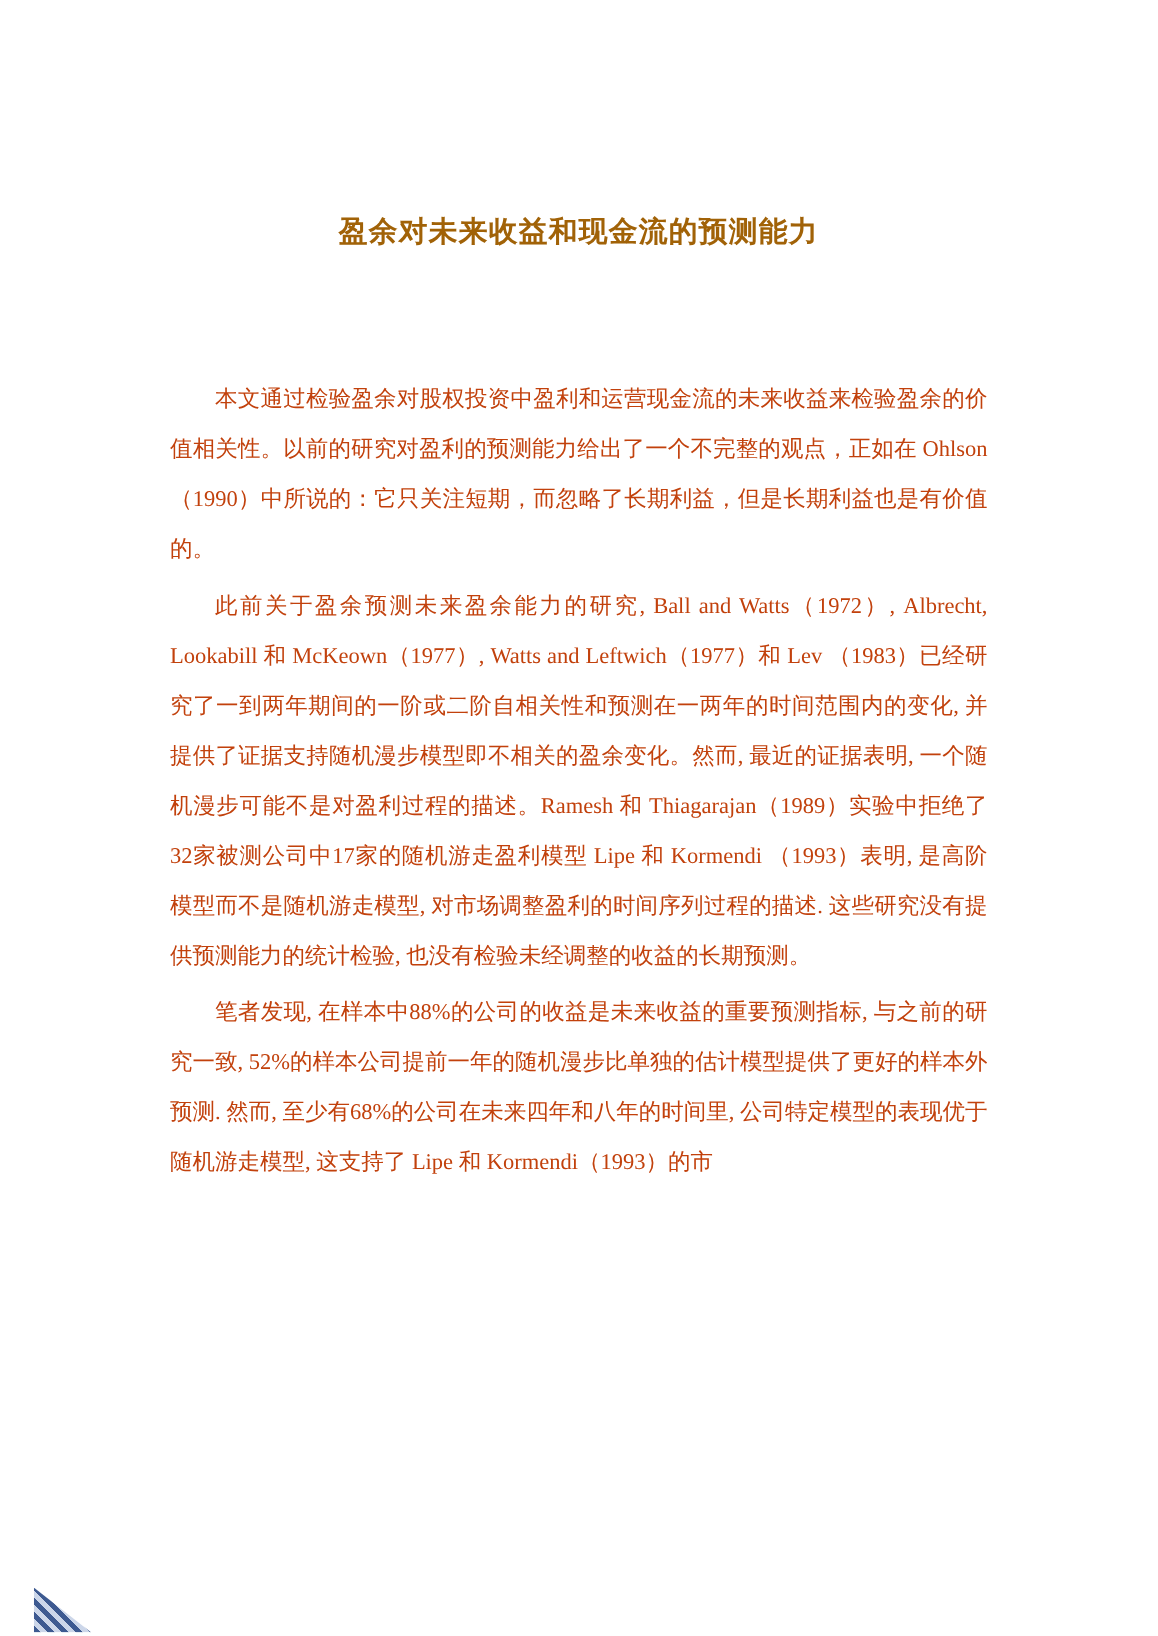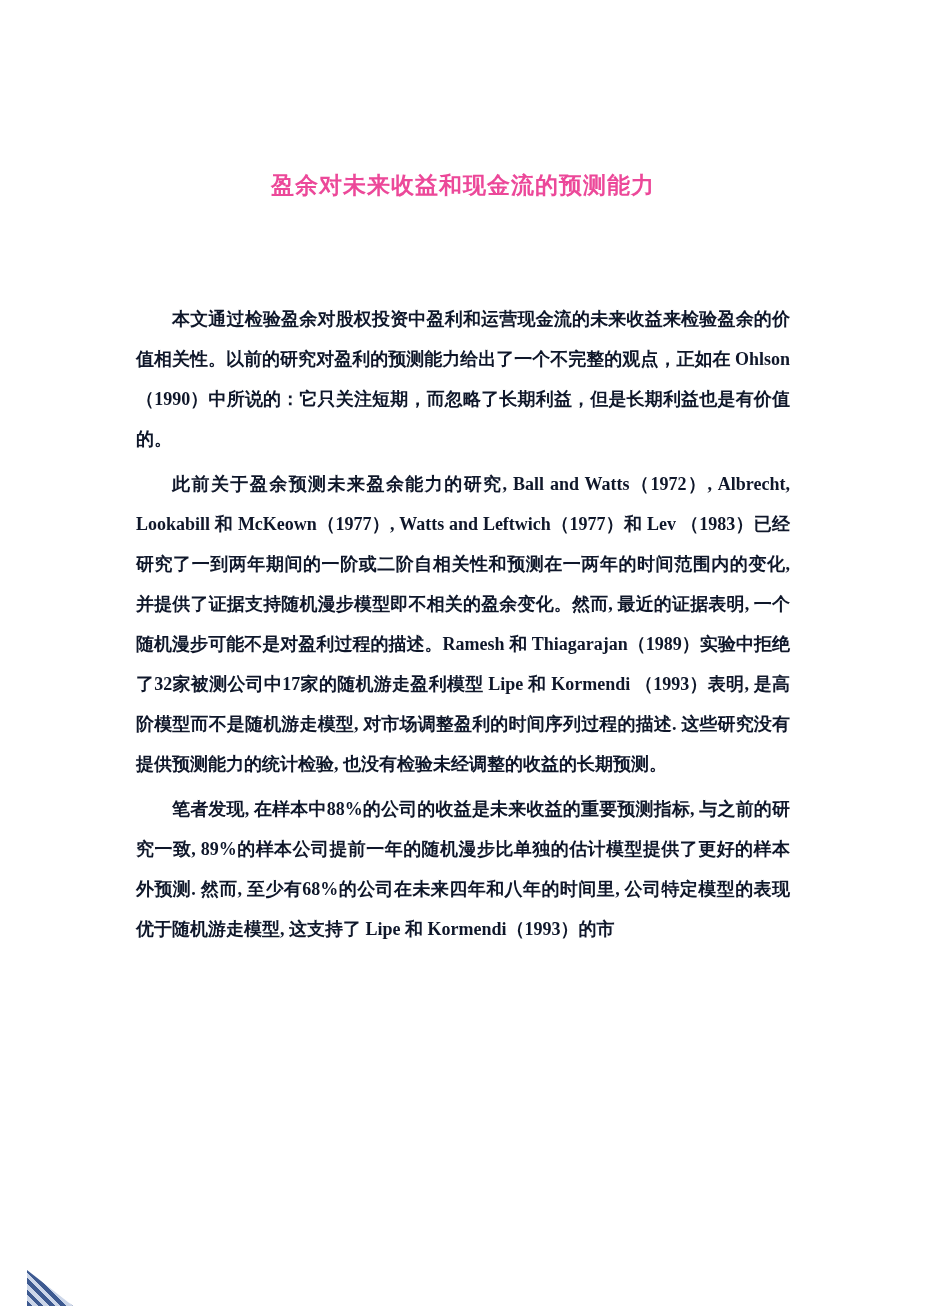--- a/index.html
+++ b/index.html
@@ -19,31 +19,30 @@
     font-family: "Liberation Serif", "DejaVu Serif", serif;
   }
 
   .doc-title {
     padding-top: 170px;
     text-align: center;
     font-family: "DejaVu Sans", "Liberation Sans", sans-serif;
     font-weight: bold;
     font-size: 23px;
     letter-spacing: 1px;
-    color: #ec4899;
+    color: #a16207;
   }
 
   .doc-body {
     margin-top: 98px;
     padding: 0 136px;
     text-align: justify;
     font-size: 18px;
     line-height: 40px;
-    color: #0f172a;
-    font-weight: bold;
+    color: #c2410c;
   }
 
   .doc-body p {
     text-indent: 2em;
     margin: 0;
   }
 
   .doc-body p + p {
     margin-top: 5px;
   }
@@ -66,18 +65,18 @@
 </head>
 <body>
 
 <div class="page">
 
   <h1 class="doc-title">盈余对未来收益和现金流的预测能力</h1>
 
   <div class="doc-body">
     <p>本文通过检验盈余对股权投资中盈利和运营现金流的未来收益来检验盈余的价值相关性。以前的研究对盈利的预测能力给出了一个不完整的观点，正如在 Ohlson（1990）中所说的：它只关注短期，而忽略了长期利益，但是长期利益也是有价值的。</p>
     <p>此前关于盈余预测未来盈余能力的研究, Ball and Watts（1972）, Albrecht, Lookabill 和 McKeown（1977）, Watts and Leftwich（1977）和 Lev （1983）已经研究了一到两年期间的一阶或二阶自相关性和预测在一两年的时间范围内的变化, 并提供了证据支持随机漫步模型即不相关的盈余变化。然而, 最近的证据表明, 一个随机漫步可能不是对盈利过程的描述。Ramesh 和 Thiagarajan（1989）实验中拒绝了32家被测公司中17家的随机游走盈利模型 Lipe 和 Kormendi （1993）表明, 是高阶模型而不是随机游走模型, 对市场调整盈利的时间序列过程的描述. 这些研究没有提供预测能力的统计检验, 也没有检验未经调整的收益的长期预测。</p>
-    <p>笔者发现, 在样本中88%的公司的收益是未来收益的重要预测指标, 与之前的研究一致, 89%的样本公司提前一年的随机漫步比单独的估计模型提供了更好的样本外预测. 然而, 至少有68%的公司在未来四年和八年的时间里, 公司特定模型的表现优于随机游走模型, 这支持了 Lipe 和 Kormendi（1993）的市</p>
+    <p>笔者发现, 在样本中88%的公司的收益是未来收益的重要预测指标, 与之前的研究一致, 52%的样本公司提前一年的随机漫步比单独的估计模型提供了更好的样本外预测. 然而, 至少有68%的公司在未来四年和八年的时间里, 公司特定模型的表现优于随机游走模型, 这支持了 Lipe 和 Kormendi（1993）的市</p>
   </div>
 
   <div class="corner-artifact"></div>
 
 </div>
 
 </body></html>

